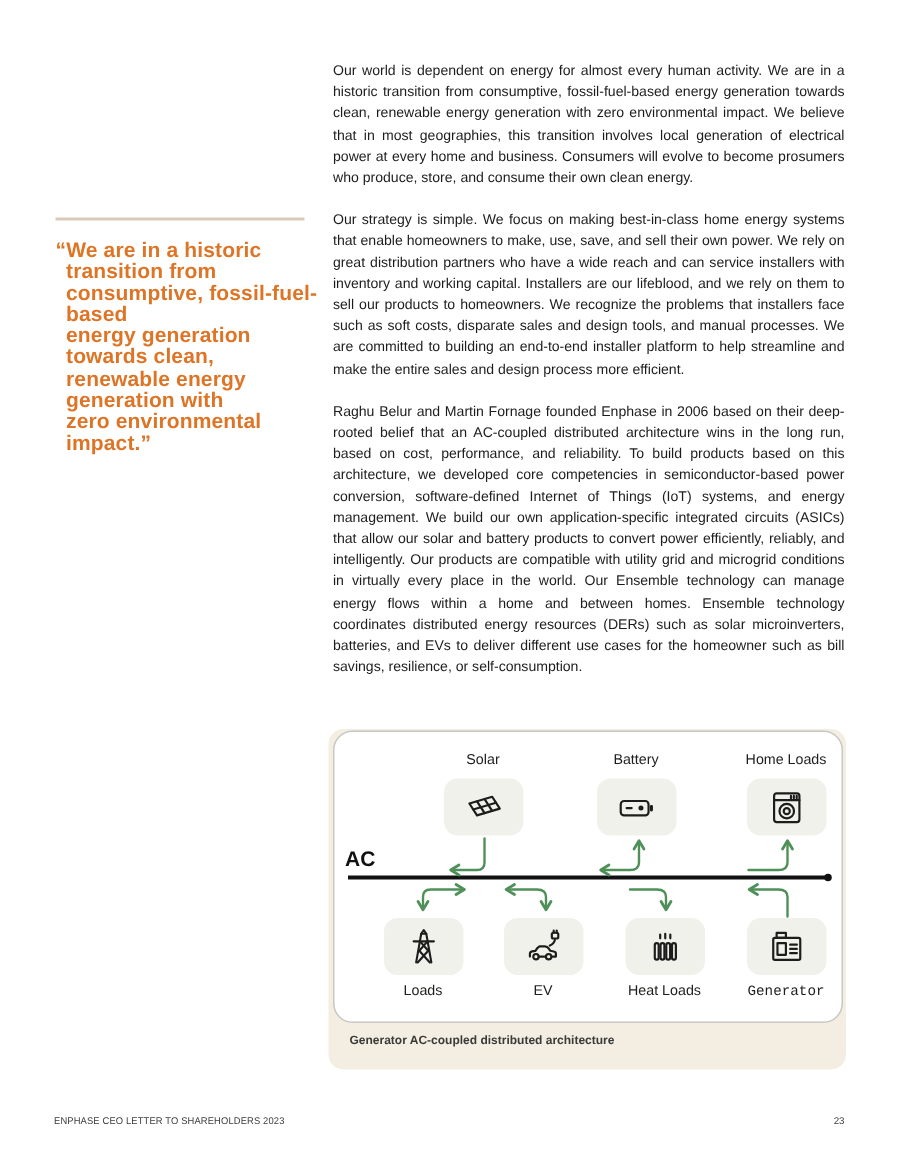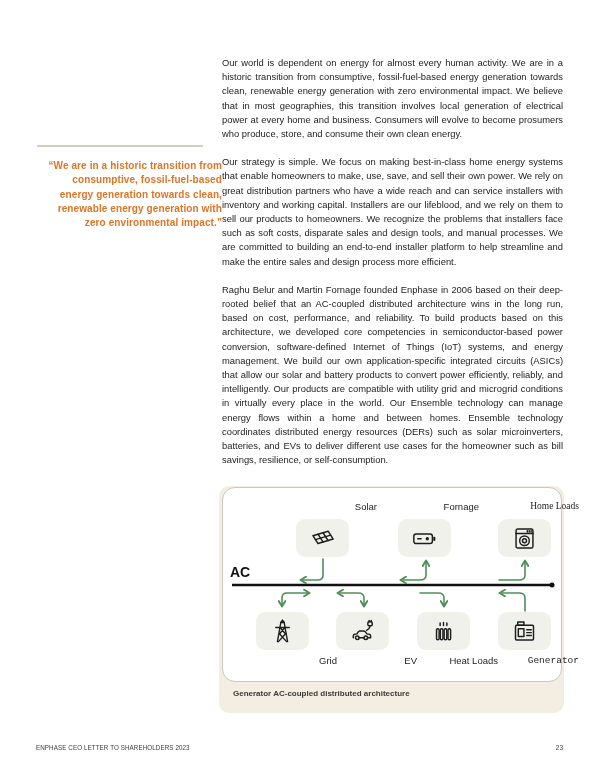--- a/index.html
+++ b/index.html
@@ -1,32 +1,32 @@
 <!DOCTYPE html>
 <html style="--accent_orange: #de7526; --arrow_green: #4f9059; --panel_cream: #f4eee2; --tile_gray: #f1f1ec; --rule_tan: #d8cbba; --text: #1d1d1b;"><head>
 <meta charset="utf-8">
 <style>
   html,body{margin:0;padding:0;background:#fff;}
   .page{position:relative;width:600px;height:781px;background:#ffffff;overflow:hidden;
         font-family:"Liberation Sans",sans-serif;color:var(--text,#1d1d1b);}
   
   .rule{position:absolute;left:37px;top:145px;width:166px;height:2px;background:var(--rule_tan,#d8cbba);}
   .pull-quote{position:absolute;left:37px;top:159px;width:178px;
-              font-size:10px;line-height:14.3px;font-weight:700;letter-spacing:.1px;
+              font-size:14px;line-height:14.3px;font-weight:700;letter-spacing:.1px;
               color:var(--accent_orange,#de7526);white-space:pre-line;
-              padding-left:7px;text-indent:-7px;margin:0;text-align:right;}
+              padding-left:7px;text-indent:-7px;margin:0;}
   
-  .body-col{position:absolute;left:222px;top:56px;width:341px;}
+  .body-col{position:absolute;left:222px;top:40px;width:341px;}
   .body-col p{margin:0 0 14px 0;font-size:9.4px;line-height:14.2px;text-align:justify;color:#1c1c1c;}
   
   .figure{position:absolute;left:219px;top:486px;width:345px;height:227px;
           background:var(--panel_cream,#f4eee2);border-radius:10px;}
   .diagram-box{position:absolute;left:3px;top:1px;width:338px;height:193px;
                background:#ffffff;border:1.4px solid #c7c7c3;border-radius:13px;}
-  .node-label{position:absolute;width:110px;text-align:right;font-size:9.5px;font-weight:500;color:#1d1d1b;}
+  .node-label{position:absolute;width:110px;text-align:center;font-size:9.5px;font-weight:500;color:#1d1d1b;}
   .tile{position:absolute;width:53px;height:38px;background:var(--tile_gray,#f1f1ec);
         border-radius:9px;display:flex;align-items:center;justify-content:center;}
   .tile svg{display:block;}
   .ac-label{position:absolute;left:7px;top:76px;font-size:14px;font-weight:700;color:#111;}
   .arrow-layer{position:absolute;left:0;top:0;}
   .fig-caption{position:absolute;left:14px;top:203px;font-size:8px;font-weight:600;color:#3a3a38;}
   
   .footer-left{position:absolute;left:36px;top:744px;font-size:6.5px;letter-spacing:.1px;color:#3c3c3c;
                transform:scaleX(.96);transform-origin:left center;}
   .footer-right{position:absolute;right:37px;top:744px;font-size:6.5px;color:#3c3c3c;}
@@ -47,22 +47,22 @@
   <main class="body-col">
     <p>Our world is dependent on energy for almost every human activity. We are in a historic transition from consumptive, fossil-fuel-based energy generation towards clean, renewable energy generation with zero environmental impact. We believe that in most geographies, this transition involves local generation of electrical power at every home and business. Consumers will evolve to become prosumers who produce, store, and consume their own clean energy.</p>
     <p>Our strategy is simple. We focus on making best-in-class home energy systems that enable homeowners to make, use, save, and sell their own power. We rely on great distribution partners who have a wide reach and can service installers with inventory and working capital. Installers are our lifeblood, and we rely on them to sell our products to homeowners. We recognize the problems that installers face such as soft costs, disparate sales and design tools, and manual processes. We are committed to building an end-to-end installer platform to help streamline and make the entire sales and design process more efficient.</p>
     <p>Raghu Belur and Martin Fornage founded Enphase in 2006 based on their deep-rooted belief that an AC-coupled distributed architecture wins in the long run, based on cost, performance, and reliability. To build products based on this architecture, we developed core competencies in semiconductor-based power conversion, software-defined Internet of Things (IoT) systems, and energy management. We build our own application-specific integrated circuits (ASICs) that allow our solar and battery products to convert power efficiently, reliably, and intelligently. Our products are compatible with utility grid and microgrid conditions in virtually every place in the world. Our Ensemble technology can manage energy flows within a home and between homes. Ensemble technology coordinates distributed energy resources (DERs) such as solar microinverters, batteries, and EVs to deliver different use cases for the homeowner such as bill savings, resilience, or self-consumption.</p>
   </main>
 
   <div class="figure">
     <div class="diagram-box">
 
       <span class="node-label" style="left:44px;top:13px;">Solar</span>
-      <span class="node-label" style="left:146px;top:13px;">Fornage</span>
-      <span class="node-label" style="left:246px;top:13px;font-family:Liberation Serif, serif;">Home Loads</span>
+      <span class="node-label" style="left:146px;top:13px;">Battery</span>
+      <span class="node-label" style="left:246px;top:13px;">Home Loads</span>
 
       <div class="tile" style="left:73px;top:31px;">
         <svg width="27" height="27" viewBox="0 0 24 24" fill="none" stroke="#1d1d1b" stroke-width="1.3" stroke-linecap="round" stroke-linejoin="round">
           <path d="M3.5,9.5 L17,5.5 L21.5,12.5 L8,16.5 Z"></path>
           <path d="M8,8.2 L12.5,15.2"></path>
             <path d="M12.5,6.9 L17,13.9"></path>
           <path d="M5.75,13 L19.25,9"></path>
         </svg>
       </div>
       <div class="tile" style="left:175px;top:31px;">
@@ -137,21 +137,21 @@
       </div>
       <div class="tile" style="left:275px;top:124px;">
         <svg width="27" height="27" viewBox="0 0 24 24" fill="none" stroke="#1d1d1b" stroke-width="1.3" stroke-linecap="round" stroke-linejoin="round">
           <rect x="6" y="3.5" width="5.5" height="3"></rect>
           <rect x="4" y="6.5" width="16" height="13" rx="1"></rect>
           <rect x="6.5" y="9.5" width="5" height="7"></rect>
           <path d="M14,10.5 h4 M14,13 h4 M14,15.5 h4"></path>
         </svg>
       </div>
 
-      <span class="node-label" style="left:4px;top:167px;">Grid</span>
+      <span class="node-label" style="left:4px;top:167px;">Loads</span>
       <span class="node-label" style="left:84px;top:167px;">EV</span>
       <span class="node-label" style="left:165px;top:167px;">Heat Loads</span>
       <span class="node-label" style="left:246px;top:167px;font-family:Liberation Mono, monospace;">Generator</span>
     </div>
 
     <div class="fig-caption">Generator AC-coupled distributed architecture</div>
   </div>
 
   <span class="footer-left">ENPHASE CEO LETTER TO SHAREHOLDERS 2023</span>
   <span class="footer-right">23</span>

